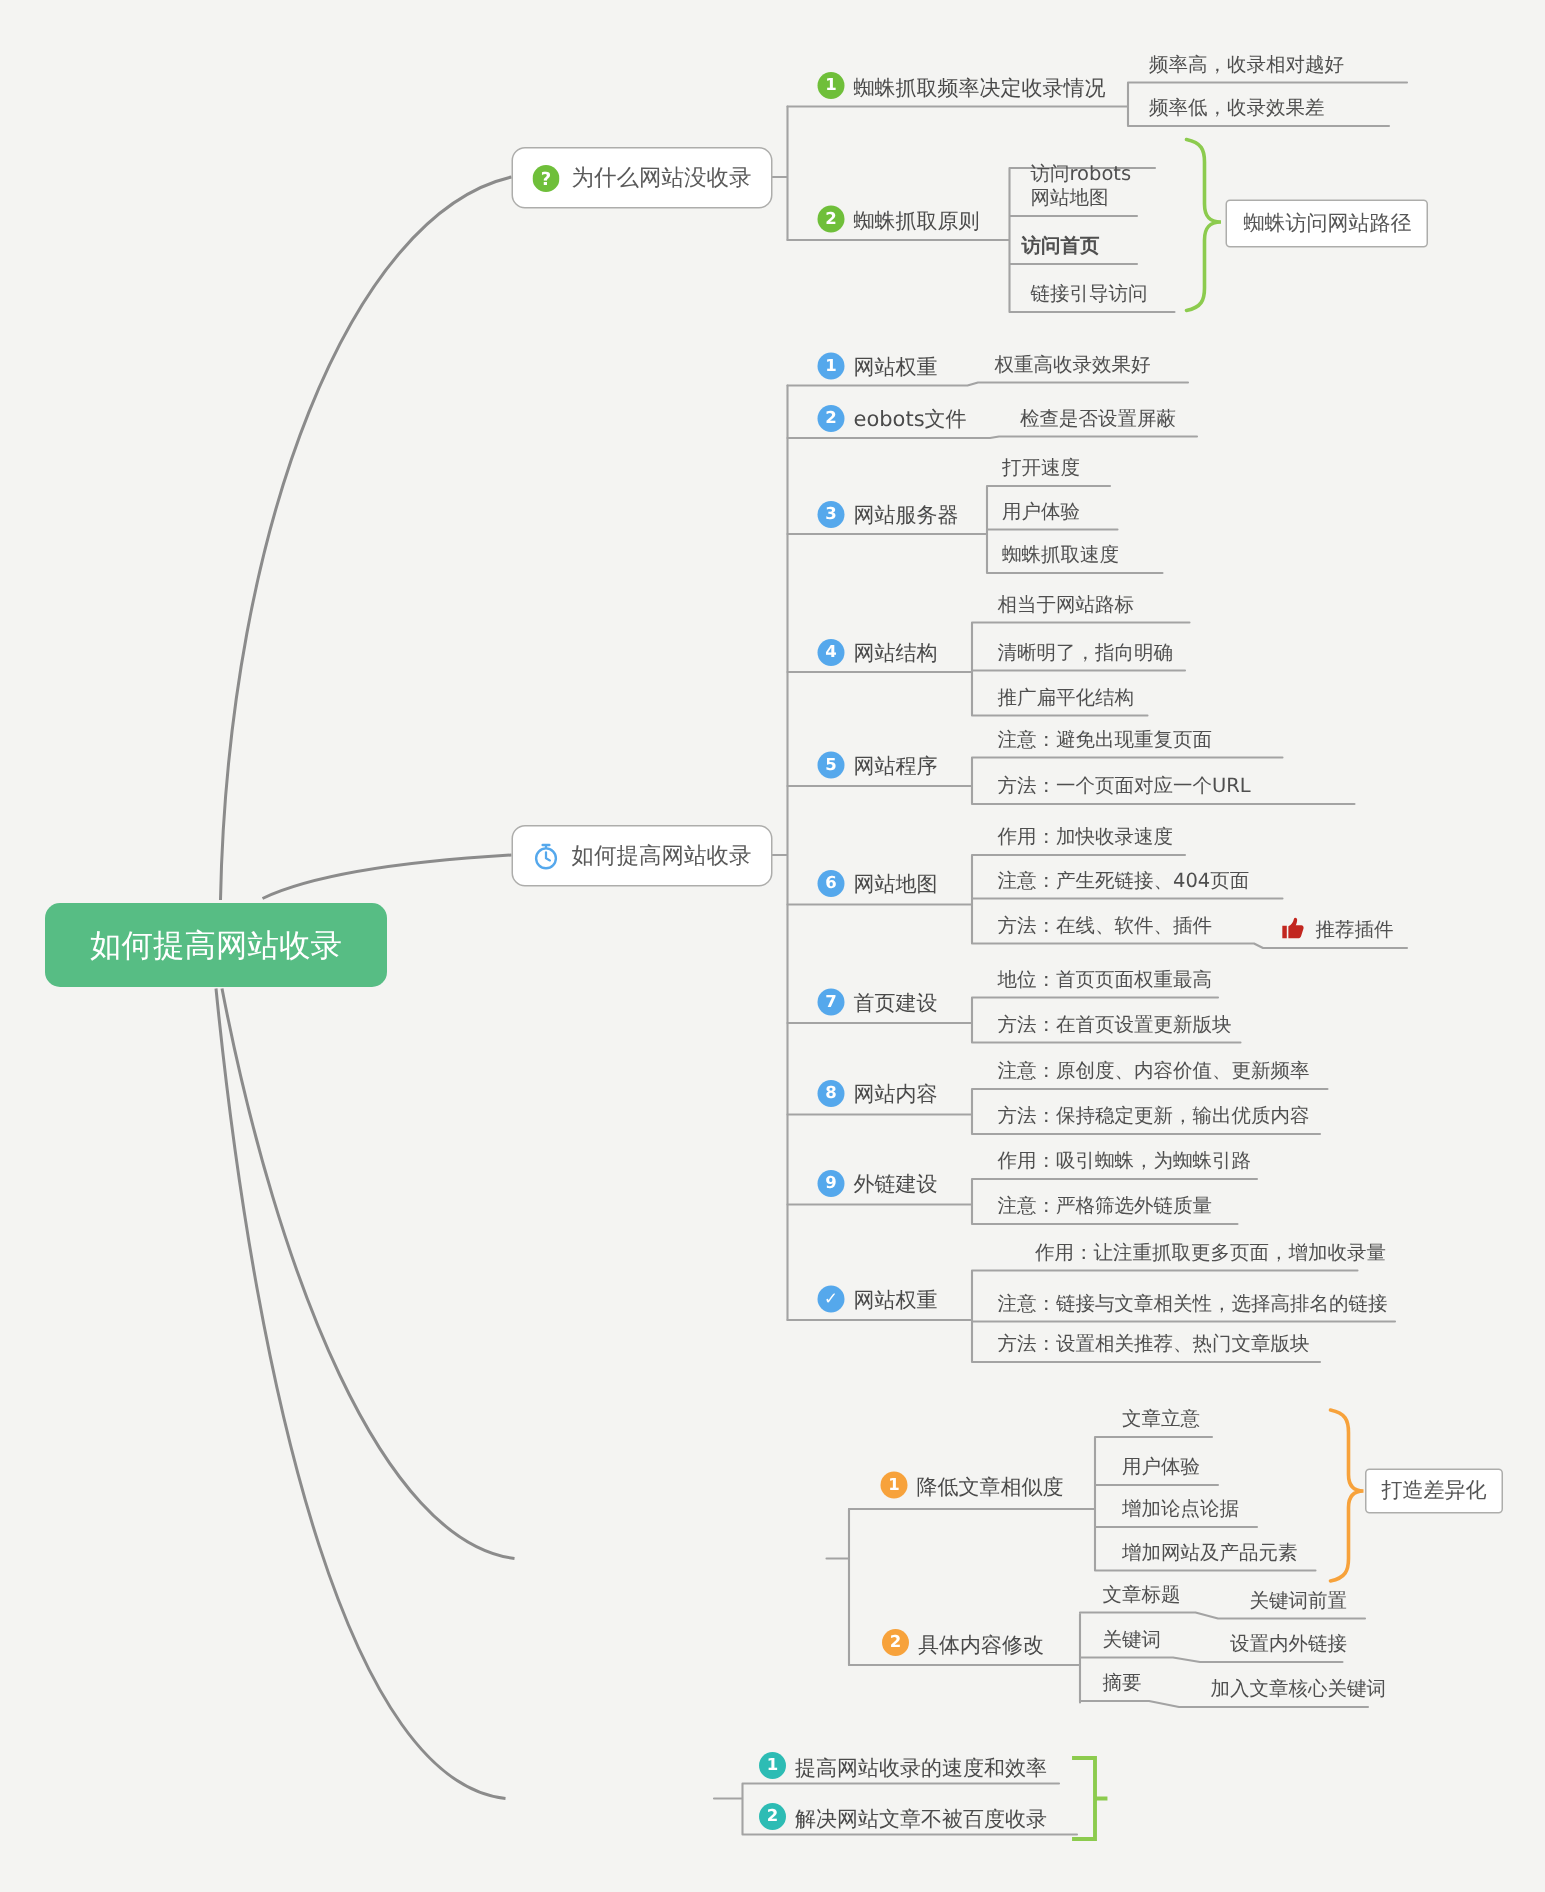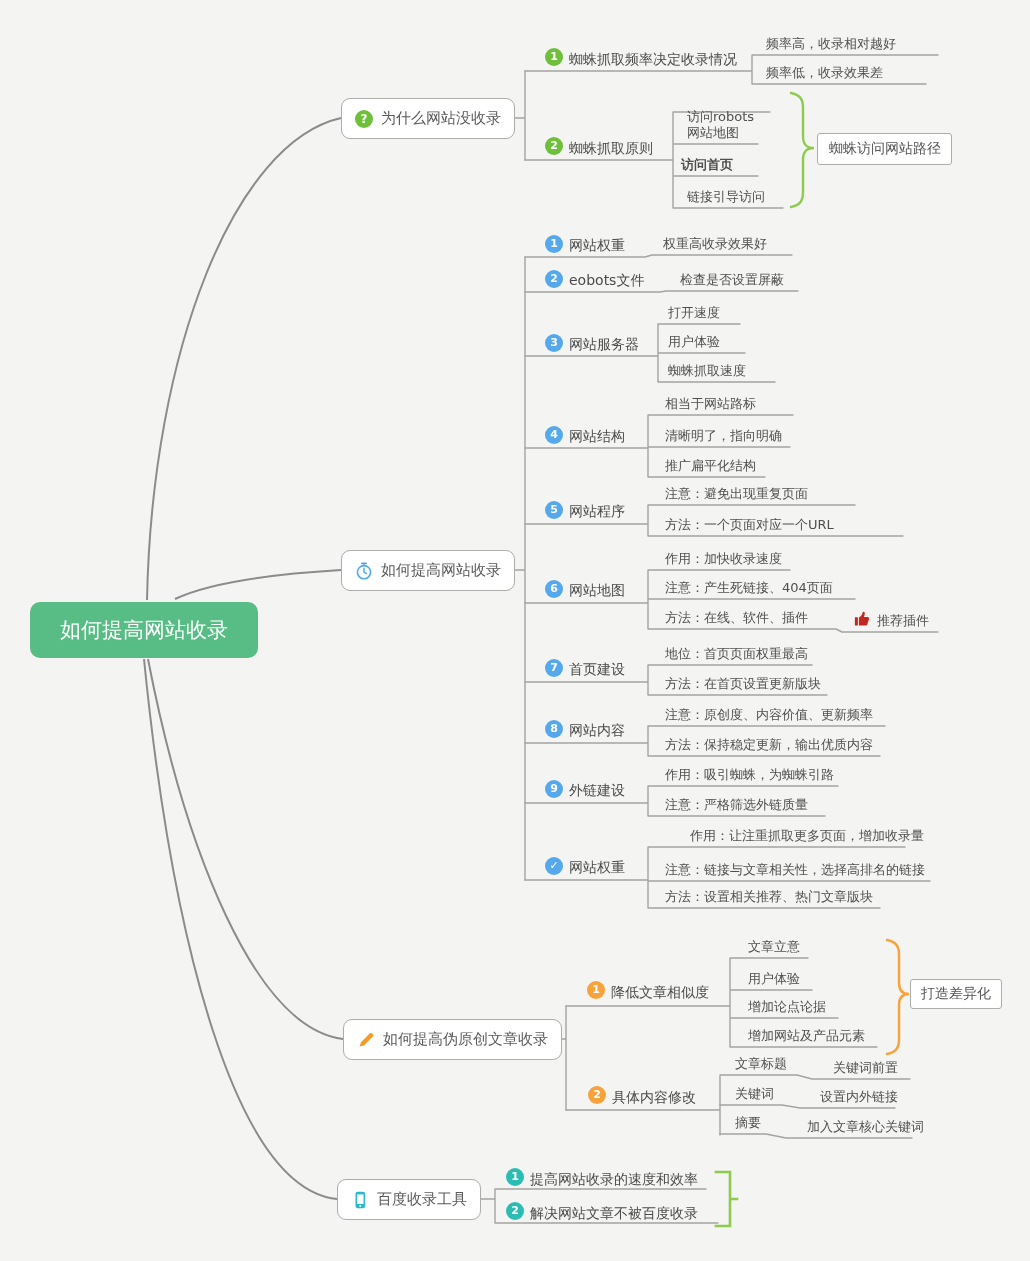--- a/index.html
+++ b/index.html
@@ -167,52 +167,38 @@
   <div class="clabel" style="left:569px;top:781px;">外链建设</div>
   <div class="lbl" style="left:665px;top:766px;">作用：吸引蜘蛛，为蜘蛛引路</div>
   <div class="lbl" style="left:665px;top:796px;">注意：严格筛选外链质量</div>
 
   <div class="num num-blue" style="left:545px;top:857px;">✓</div>
   <div class="clabel" style="left:569px;top:858px;">网站权重</div>
   <div class="lbl" style="left:665px;top:827px;margin-left:25px;">作用：让注重抓取更多页面，增加收录量</div>
   <div class="lbl" style="left:665px;top:861px;">注意：链接与文章相关性，选择高排名的链接</div>
   <div class="lbl" style="left:665px;top:888px;text-align:right;">方法：设置相关推荐、热门文章版块</div>
 
-  <div class="node-box" style="left:343px;top:1019px;">
-    <svg class="icon" width="18" height="18" viewBox="0 0 18 18">
-      <path fill="#f79b28" d="M2.5,15.5 L4,11.2 L12.6,2.6 C13.4,1.8 15,2 15.8,2.9 C16.6,3.8 16.4,5 15.6,5.8 L7,14.4 Z"></path>
-    </svg>
-    <span>如何提高伪原创文章收录</span>
-  </div>
 
   <div class="num num-orange" style="left:587px;top:981px;">1</div>
   <div class="clabel" style="left:611px;top:983px;">降低文章相似度</div>
   <div class="lbl" style="left:748px;top:938px;">文章立意</div>
   <div class="lbl" style="left:748px;top:970px;">用户体验</div>
   <div class="lbl" style="left:748px;top:998px;">增加论点论据</div>
   <div class="lbl" style="left:748px;top:1027px;">增加网站及产品元素</div>
   <div class="callout-box" style="left:910px;top:979px;height:30px;">打造差异化</div>
 
   <div class="num num-orange" style="left:588px;top:1086px;">2</div>
   <div class="clabel" style="left:612px;top:1088px;">具体内容修改</div>
   <div class="lbl" style="left:735px;top:1055px;">文章标题</div>
   <div class="lbl" style="left:833px;top:1059px;">关键词前置</div>
   <div class="lbl" style="left:735px;top:1085px;">关键词</div>
   <div class="lbl" style="left:820px;top:1088px;">设置内外链接</div>
   <div class="lbl" style="left:735px;top:1114px;">摘要</div>
   <div class="lbl" style="left:807px;top:1118px;">加入文章核心关键词</div>
 
-  <div class="node-box" style="left:337px;top:1179px;">
-    <svg class="icon" width="18" height="18" viewBox="0 0 18 18">
-      <rect x="4.5" y="0.8" width="9.6" height="16.4" rx="2.2" fill="#28b9cd"></rect>
-      <rect x="6.1" y="3.4" width="6.4" height="9.6" fill="#fff"></rect>
-      <circle cx="9.3" cy="15" r="0.95" fill="#fff"></circle>
-    </svg>
-    <span>百度收录工具</span>
-  </div>
 
   <div class="num num-teal" style="left:506px;top:1168px;">1</div>
   <div class="clabel" style="left:530px;top:1170px;text-align:right;">提高网站收录的速度和效率</div>
   <div class="num num-teal" style="left:506px;top:1202px;">2</div>
   <div class="clabel" style="left:530px;top:1204px;">解决网站文章不被百度收录</div>
 
 
 </div>
 
 </body></html>

